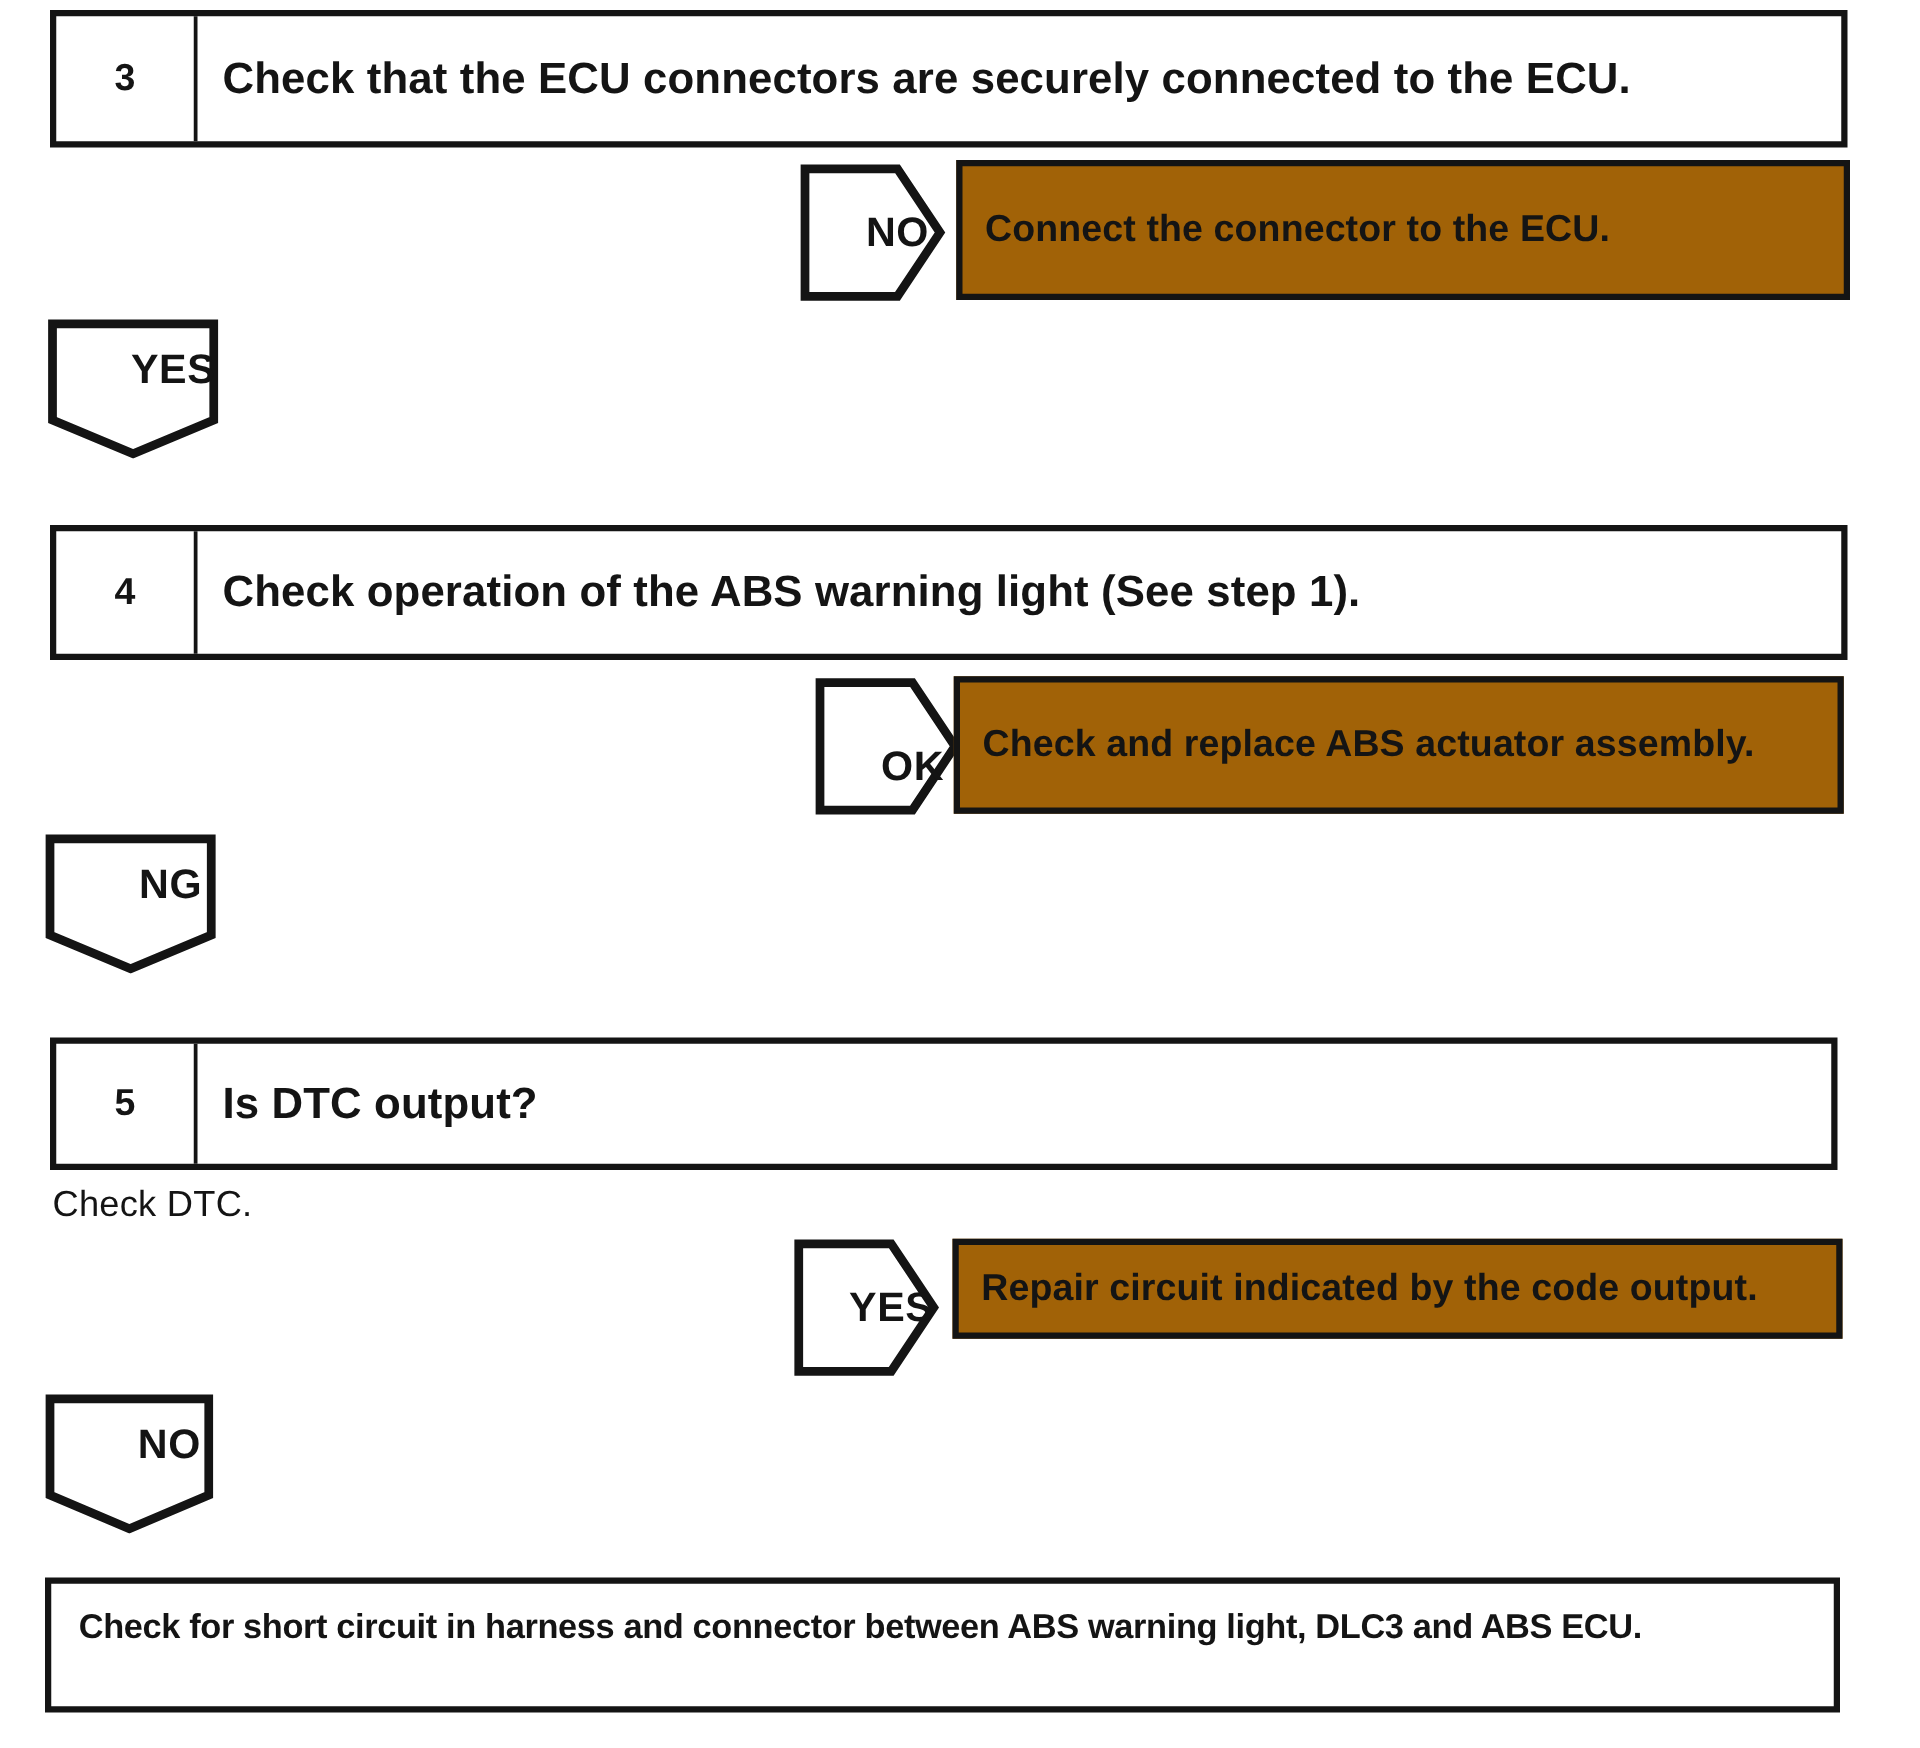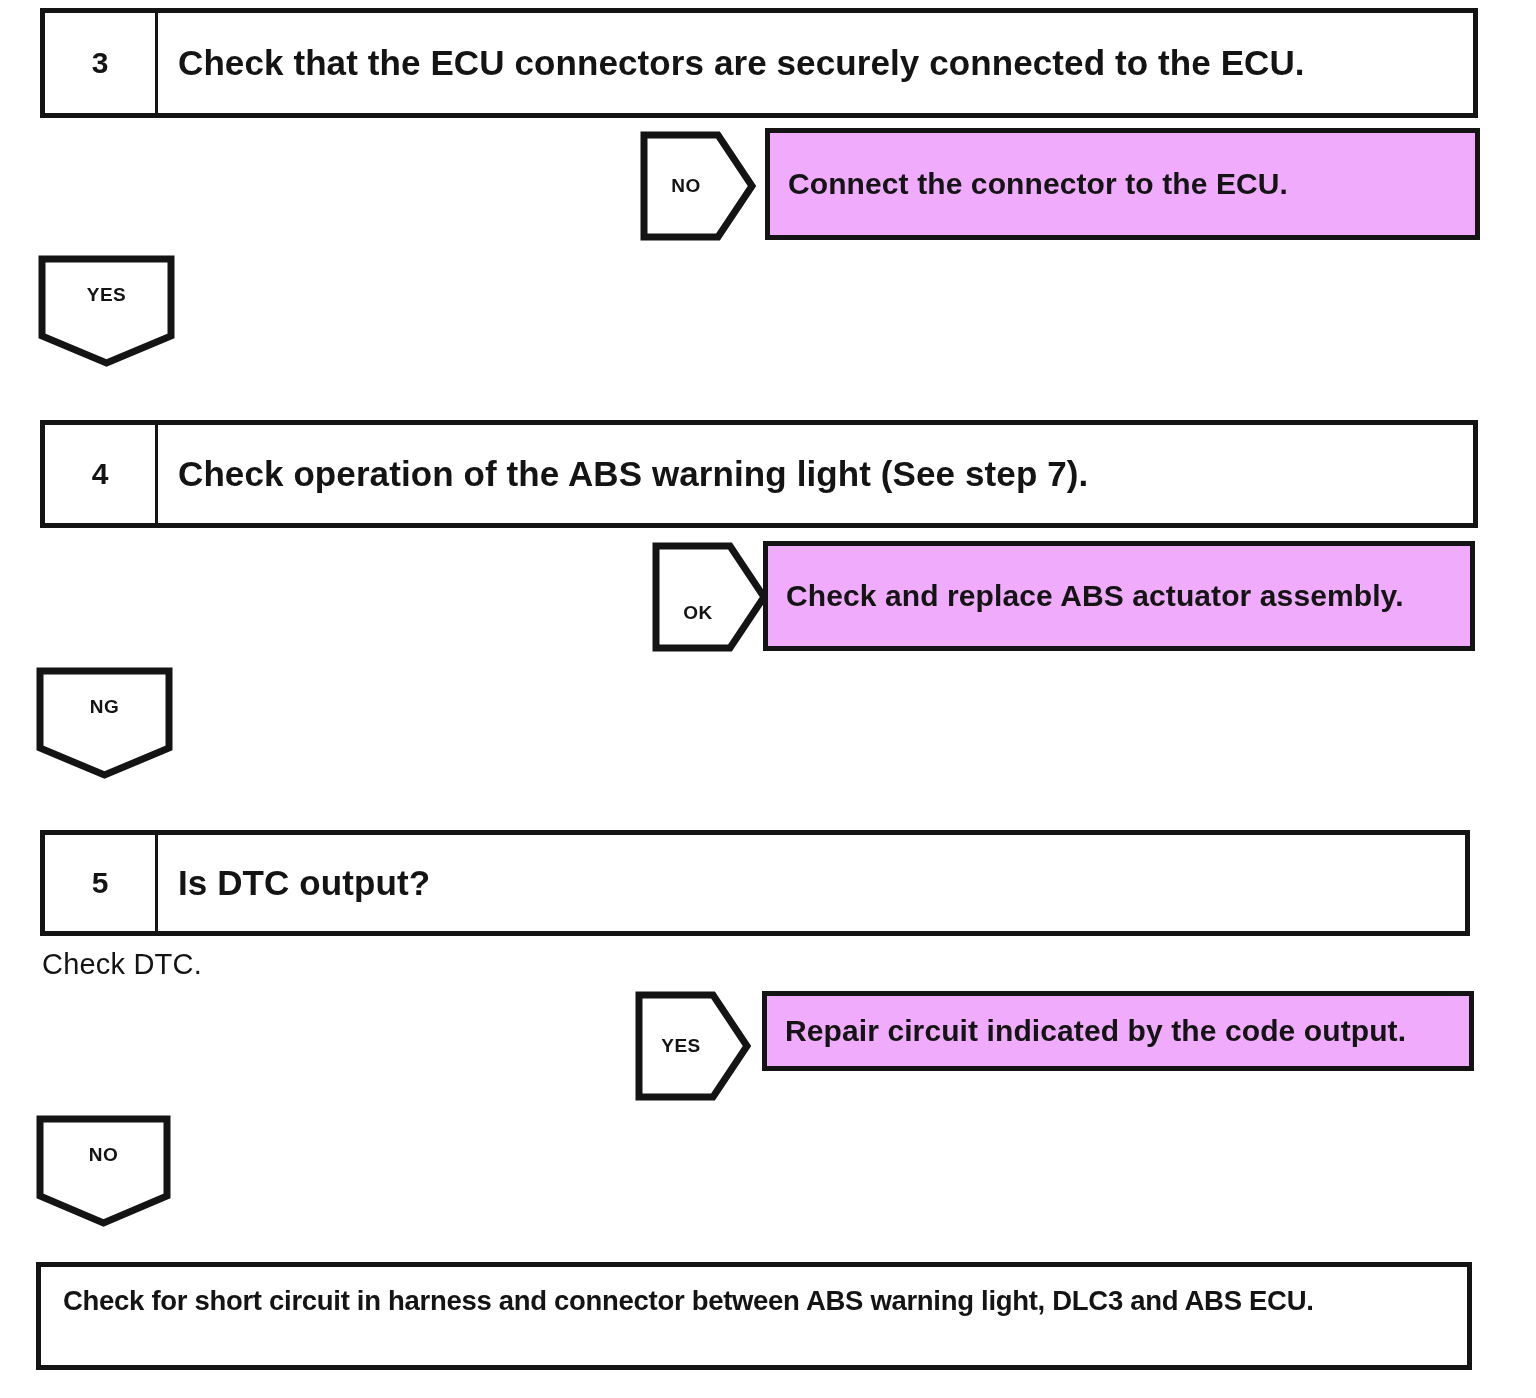--- a/index.html
+++ b/index.html
@@ -31,36 +31,37 @@
     display: flex; align-items: center;
     padding-left: 20px; padding-right: 10px;
     font-weight: bold; font-size: 35px;
     letter-spacing: 0.1px;
     white-space: nowrap;
   }
 
   
   .action-box {
     border: 5px solid #141414;
-    background: #f0abfc;
+    background: #a16207;
     display: flex; align-items: center;
     padding-left: 18px; padding-right: 8px;
     font-weight: bold; font-size: 30px;
     letter-spacing: 0.1px;
     white-space: nowrap;
   }
 
   
   .pent { position: absolute; }
   .pent svg { position: absolute; left: 0; top: 0; display: block; }
   .pent .lbl {
     position: absolute;
-    font-weight: bold; font-size: 19px;
+    font-weight: bold; font-size: 33px;
     display: flex; align-items: center; justify-content: center;
     letter-spacing: 0.5px;
+    margin-left: 32px;
   }
   .pent-right .lbl { left: 0; top: 0; width: 92px; height: 100%; }
   .pent-down .lbl { left: 0; top: 0; width: 100%; height: 80px; }
 
   .note {
     font-size: 29px; font-weight: 400;
     letter-spacing: 0.2px;
   }
 
   .final-box {
@@ -93,21 +94,21 @@
 
   <div class="pent pent-down" style="left:38px; top:255px; width:137px; height:112px;">
     <svg width="137" height="112" viewBox="0 0 137 112">
       <polygon points="4,4 133,4 133,81 68.5,108 4,81" fill="#ffffff" stroke="#141414" stroke-width="7" stroke-linejoin="miter"></polygon>
     </svg>
     <span class="lbl">YES</span>
   </div>
 
   <div class="abs step-box" style="left:40px; top:420px; width:1438px; height:108px;">
     <div class="step-num">4</div>
-    <div class="step-q">Check operation of the ABS warning light (See step 7).</div>
+    <div class="step-q">Check operation of the ABS warning light (See step 1).</div>
   </div>
 
   <div class="pent pent-right" style="left:652px; top:542px; width:117px; height:141px;">
     <svg width="117" height="110" viewBox="0 0 117 110">
       <polygon points="4,4 78,4 112,55 78,106 4,106" fill="#ffffff" stroke="#141414" stroke-width="7" stroke-linejoin="miter"></polygon>
     </svg>
     <span class="lbl">OK</span>
   </div>
   <div class="abs action-box" style="left:763px; top:541px; width:712px; height:110px;">Check and replace ABS actuator assembly.</div>
 

